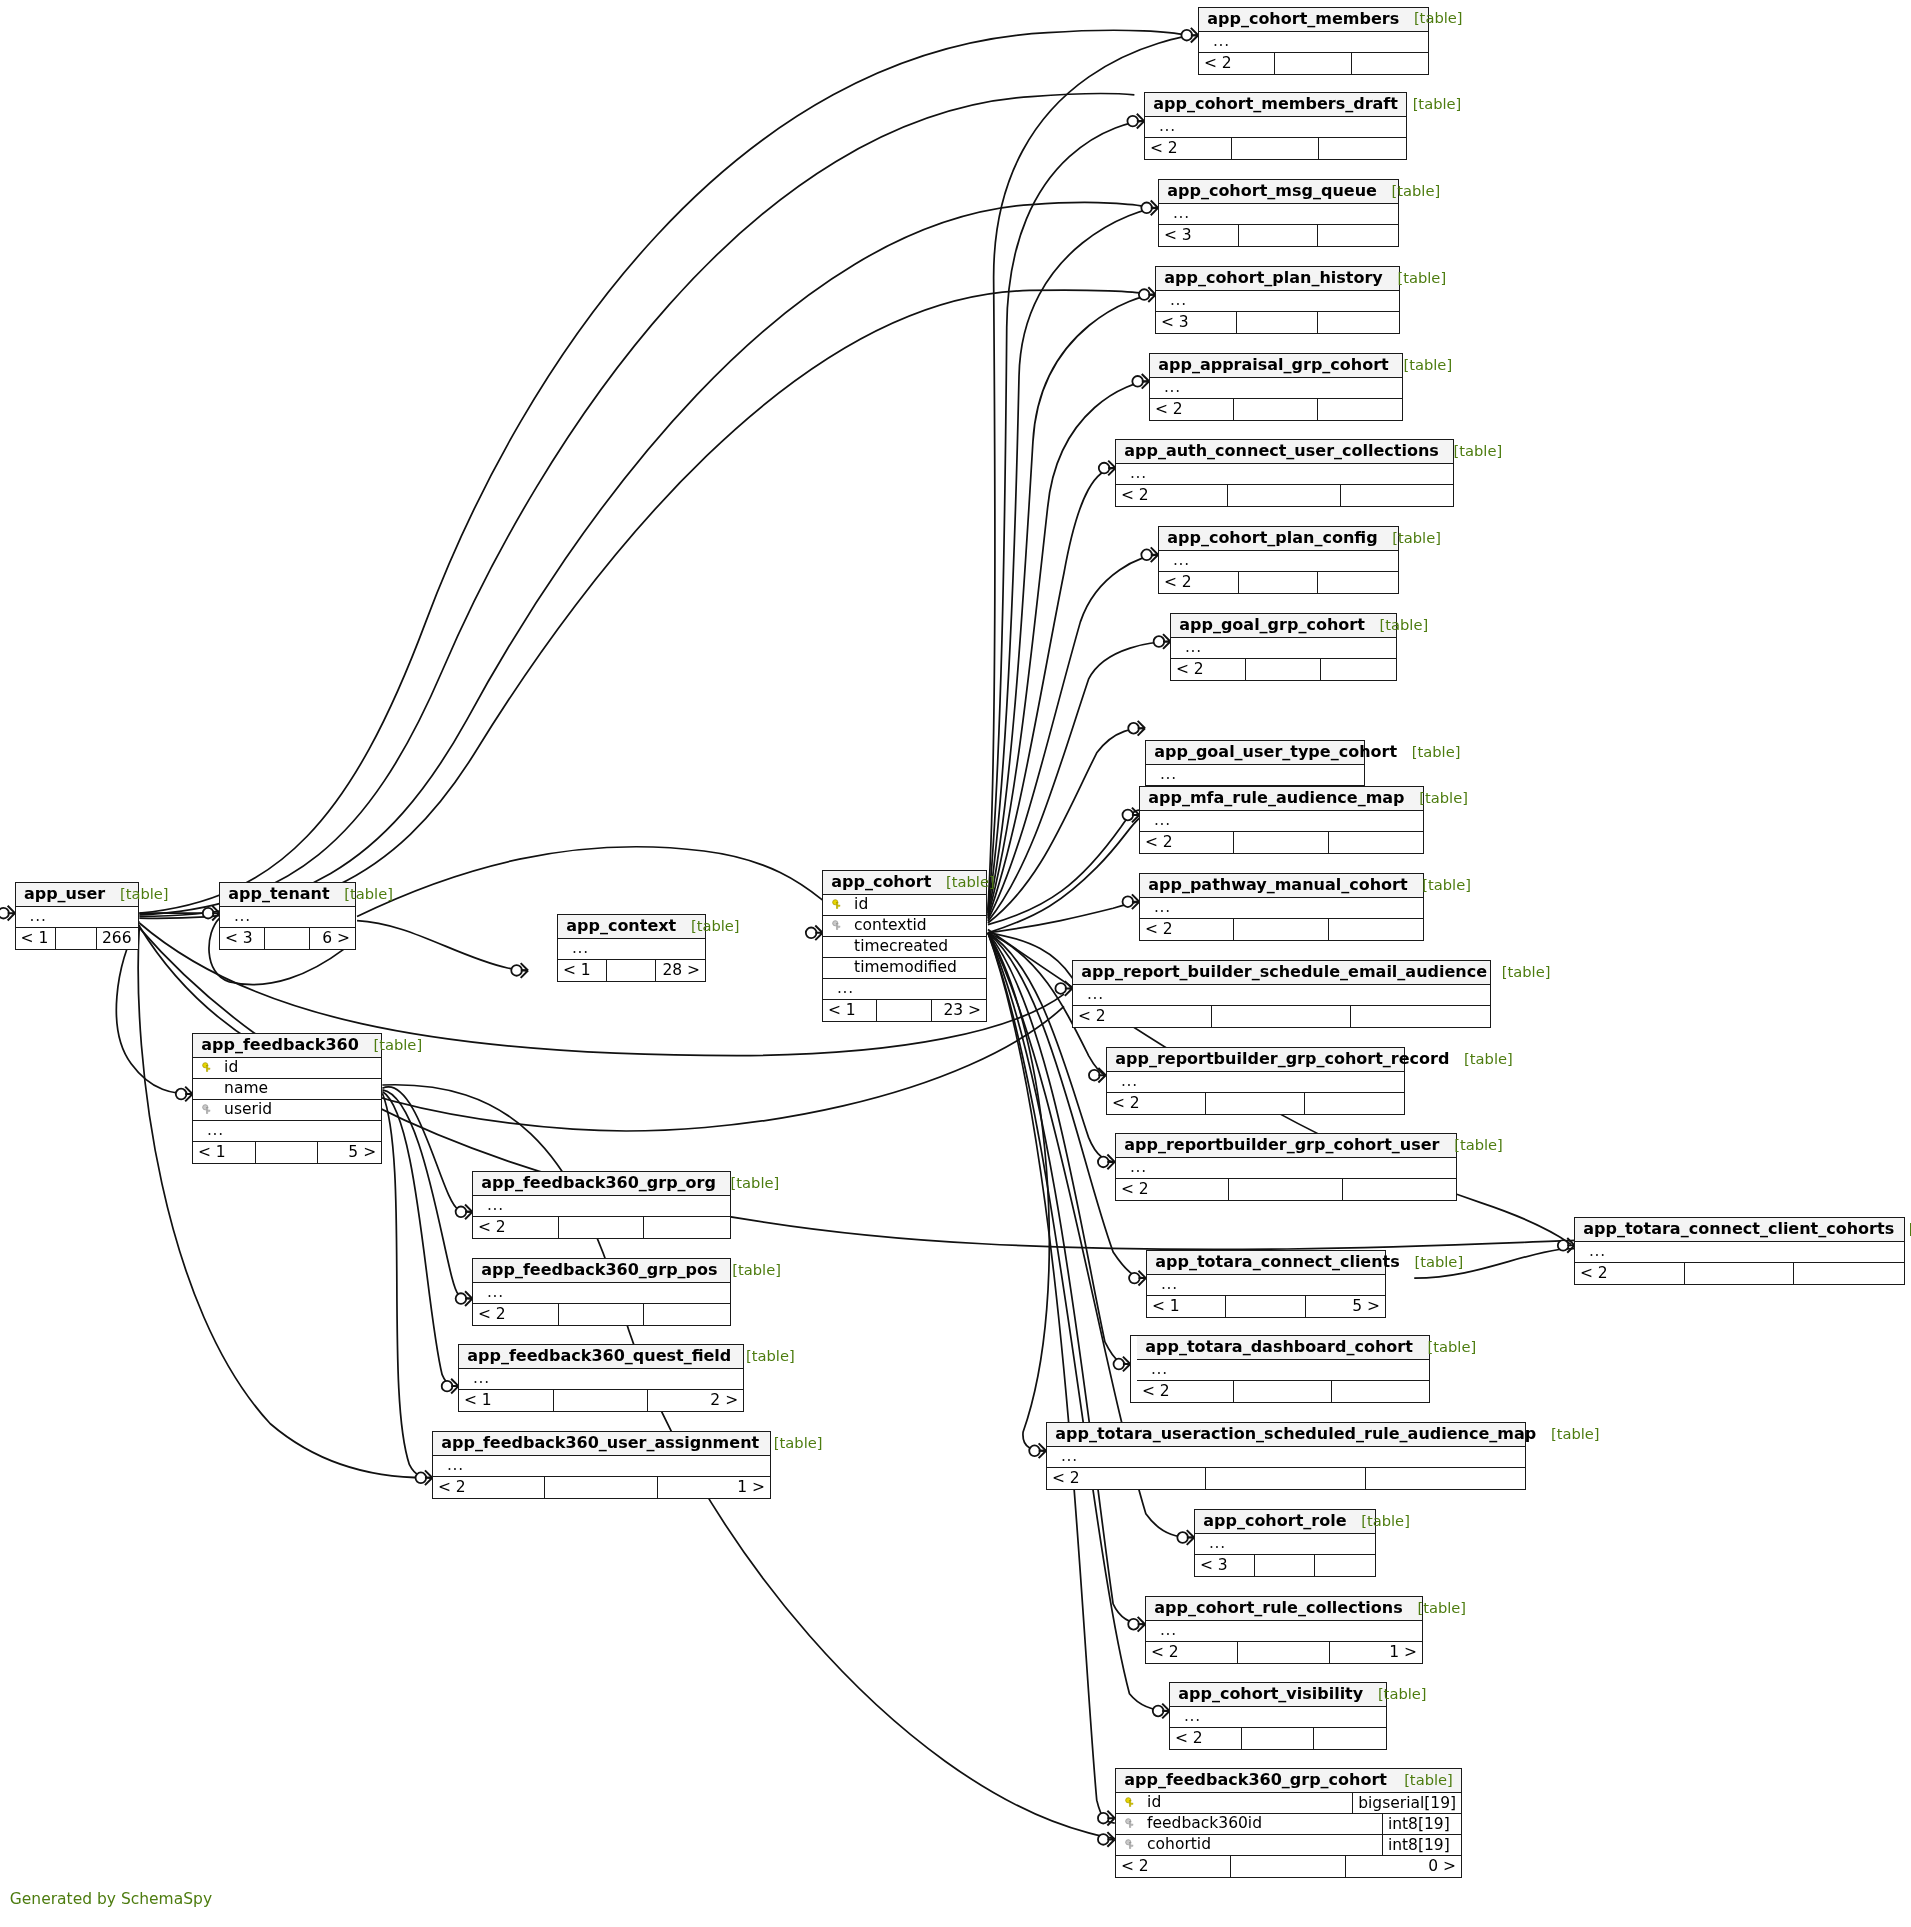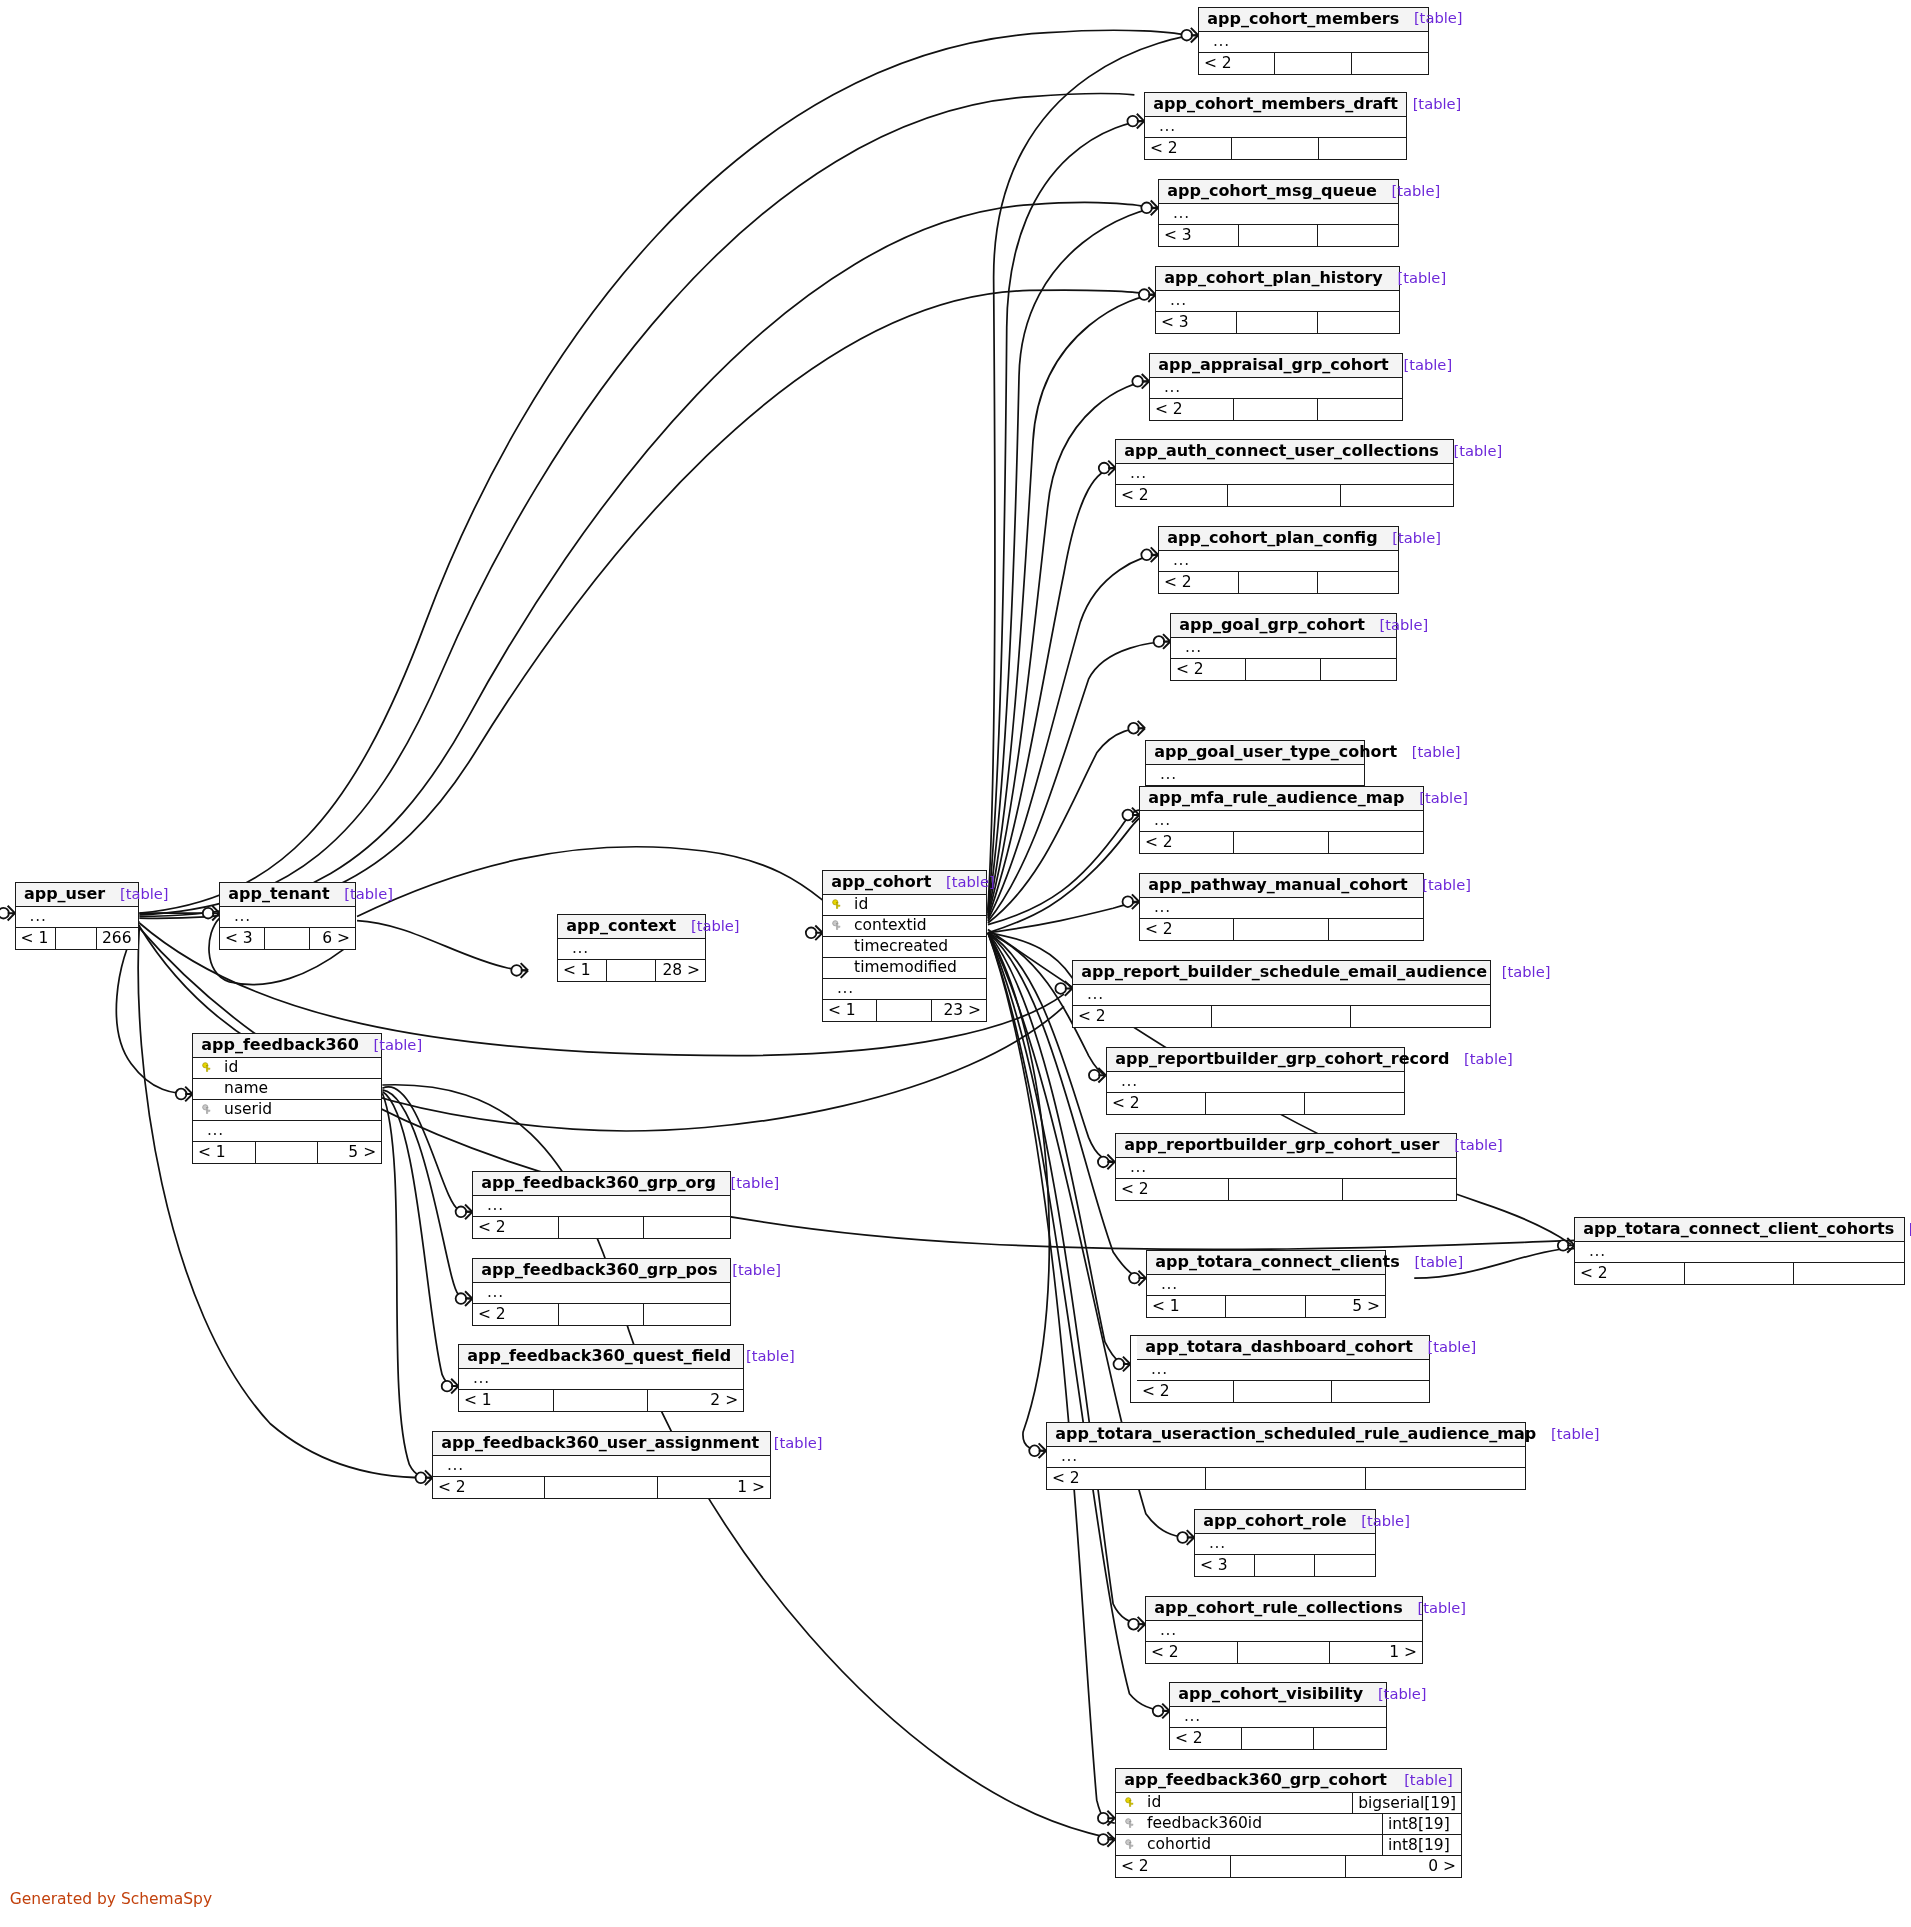--- a/index.html
+++ b/index.html
@@ -47,21 +47,21 @@
   }
   .tbl .hdr .tname {
     font-weight: bold;
     font-size: 16px;
     color: #000;
     white-space: nowrap;
   }
   .tbl .hdr .ttype {
     font-weight: normal;
     font-size: 14.7px;
-    color: #6d28d9;
+    color: #4d7c0f;
     white-space: nowrap;
     padding-left: 14.7px;
   }
   .tbl .col {
     display: flex;
     align-items: center;
     box-sizing: border-box;
     height: 21px;
     border-bottom: 1.1px solid #1a1a1a;
     padding: 0 0 0 6.5px;
@@ -120,21 +120,21 @@
     width: 10.6px;
     height: 10.6px;
     position: relative;
     vertical-align: middle;
   }
   .footer-note {
     position: absolute;
     left: 9.8px;
     top: 1890px;
     font-size: 15.5px;
-    color: #c2410c;
+    color: #4d7c0f;
     z-index: 6;
     white-space: nowrap;
   }
 </style>
 </head>
 <body>
 
 <div id="canvas">
 
   <svg id="edges" viewBox="0 0 2336 2355" xmlns="http://www.w3.org/2000/svg">

